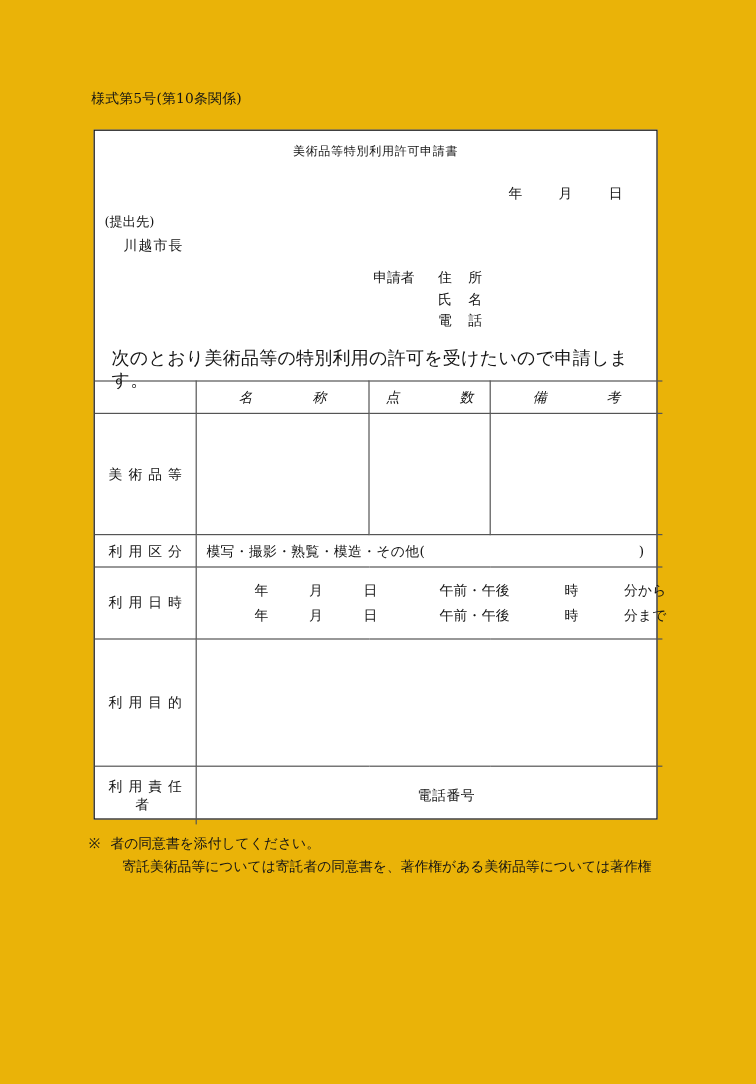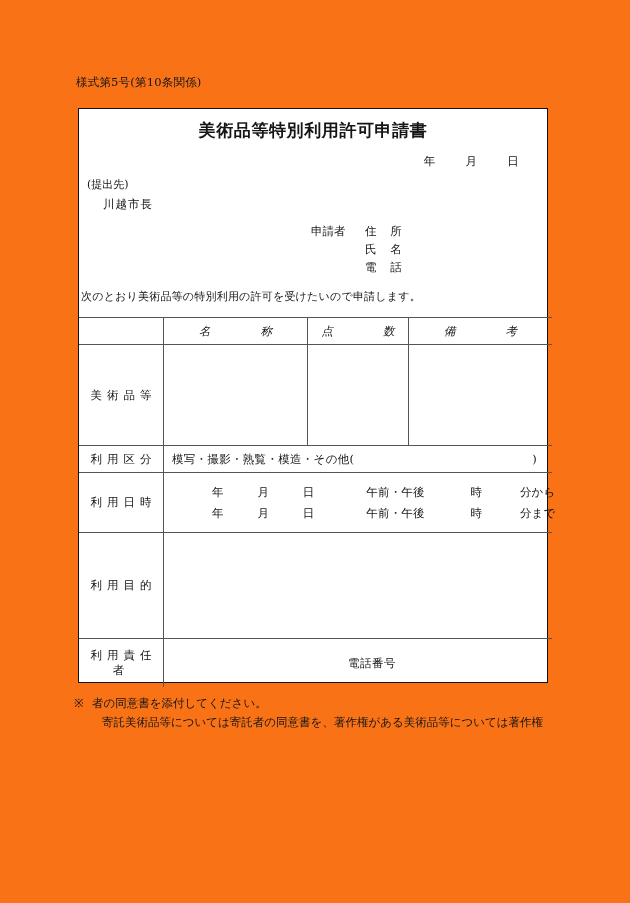--- a/index.html
+++ b/index.html
@@ -14,21 +14,21 @@
     font-family: "DejaVu Serif", "Liberation Serif", serif;
     color: #151515;
     -webkit-font-smoothing: antialiased;
   }
 
   .page {
     position: absolute;
     left: 0; top: 0;
     width: 630px;
     height: 903px;
-    background: #f97316;
+    background: #eab308;
   }
 
   
   .form-no {
     position: absolute;
     left: 76px;
     top: 75px;
     font-size: 11.5px;
     letter-spacing: 0.2px;
     white-space: nowrap;
@@ -51,22 +51,22 @@
     position: relative;
     height: 208px;
   }
 
   .doc-title {
     position: absolute;
     left: 0;
     right: 0;
     top: 10px;
     text-align: center;
-    font-size: 17px;
-    font-weight: 700;
+    font-size: 10px;
+    font-weight: 400;
     letter-spacing: 0.6px;
   }
 
   .date-line {
     position: absolute;
     right: 28px;
     top: 45px;
     font-size: 11.5px;
     letter-spacing: 0.3px;
   }
@@ -102,23 +102,23 @@
   .applicant .fields {
     margin-left: 54px;
   }
   .applicant .fields div {
     letter-spacing: 5px;
     white-space: nowrap;
   }
 
   .statement {
     position: absolute;
-    left: 2px;
+    left: 14px;
     top: 180px;
-    font-size: 11px;
+    font-size: 15px;
     letter-spacing: 0.2px;
   }
 
   
   table.form-table {
     border-collapse: collapse;
     width: 100%;
     table-layout: fixed;
     font-size: 11.5px;
   }

